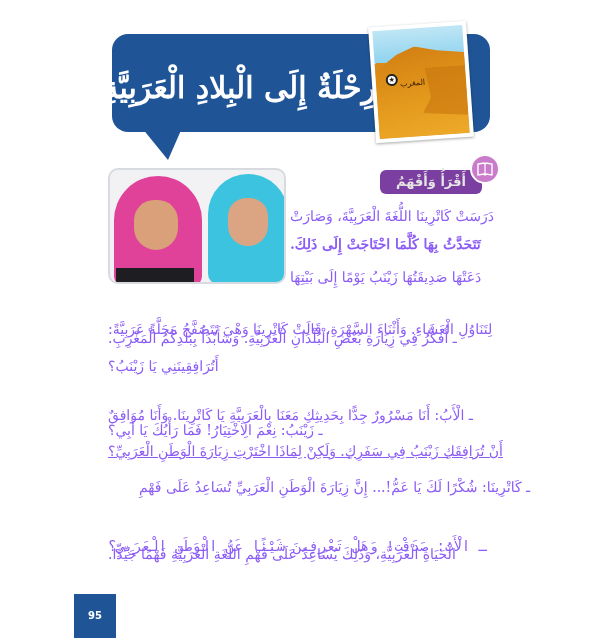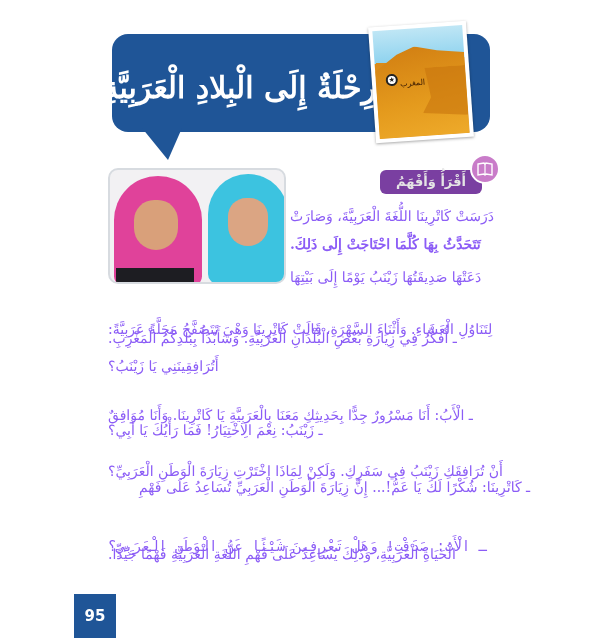--- a/index.html
+++ b/index.html
@@ -68,21 +68,21 @@
   .girl1-face { position:absolute; left:24px; top:30px; width:44px; height:50px; background:#d9a07a; border-radius:22px 22px 24px 24px; }
   .girl2-hijab { position:absolute; left:98px; top:4px; width:80px; height:110px; background:#3cc3e0; border-radius:40px 40px 10px 10px; }
   .girl2-face { position:absolute; left:118px; top:28px; width:40px; height:48px; background:#dba583; border-radius:20px 20px 22px 22px; }
   .laptop { position:absolute; left:6px; top:98px; width:78px; height:18px; background:#1d1d22; }
   .body-text {
     position:absolute; left:108px; width:412px; direction:rtl; text-align:left;
     font-size:14px; color:#8b5cf6; line-height:26px; white-space:nowrap;
   }
   .page-num {
     position:absolute; left:74px; top:594px; width:42px; height:44px; background:#1f5597;
-    color:#fff; font-family:"DejaVu Sans", sans-serif; font-weight:bold; font-size:15px;
+    color:#fff; font-family:"DejaVu Sans", sans-serif; font-weight:bold; font-size:10px;
     text-align:center; line-height:44px;
   }
 </style>
 </head>
 <body>
 
 <div class="bubble"></div>
 <div class="bubble-tail"></div>
 <div class="title">رِحْلَةٌ إِلَى الْبِلادِ الْعَرَبِيَّةِ</div>
 
@@ -112,18 +112,18 @@
 </div>
 
 <div class="body-text" style="top:203px; left:290px; width:230px;">دَرَسَتْ كَاتْرِينَا اللُّغَةَ الْعَرَبِيَّةَ، وَصَارَتْ</div>
 <div class="body-text" style="top:231px; left:290px; width:230px;font-weight:bold;">تَتَحَدَّثُ بِهَا كُلَّمَا احْتَاجَتْ إِلَى ذَلِكَ.</div>
 <div class="body-text" style="top:264px; left:290px; width:230px;">دَعَتْهَا صَدِيقَتُهَا زَيْنَبُ يَوْمًا إِلَى بَيْتِهَا</div>
 <div class="body-text" style="top:292px;margin-top:24px;">لِتَنَاوُلِ الْعَشَاءِ. وَأَثْنَاءَ السَّهْرَةِ، قَالَتْ كَاتْرِينَا وَهْيَ تَتَصَفَّحُ مَجَلَّةً عَرَبِيَّةً:</div>
 <div class="body-text" style="top:325px;">ـ أُفَكِّرُ فِي زِيَارَةِ بَعْضِ الْبُلْدَانِ الْعَرَبِيَّةِ. وَسَأَبْدَأُ بِبَلَدِكُمُ الْمَغْرِبِ.</div>
 <div class="body-text" style="top:353px;">أَتُرَافِقِينَنِي يَا زَيْنَبُ؟</div>
 <div class="body-text" style="top:374px;margin-top:43px;">ـ زَيْنَبُ: نِعْمَ الِاخْتِيَارُ! فَمَا رَأْيُكَ يَا أَبِي؟</div>
 <div class="body-text" style="top:402px;">ـ الْأَبُ: أَنَا مَسْرُورٌ جِدًّا بِحَدِيثِكِ مَعَنَا بِالْعَرَبِيَّةِ يَا كَاتْرِينَا. وَأَنَا مُوَافِقٌ</div>
-<div class="body-text" style="top:458px;">أَنْ تُرَافِقَكِ زَيْنَبُ فِي سَفَرِكِ. وَلَكِنْ لِمَاذَا اخْتَرْتِ زِيَارَةَ الْوَطَنِ الْعَرَبِيِّ؟</div>
+<div class="body-text" style="top:438px;text-decoration:underline;">أَنْ تُرَافِقَكِ زَيْنَبُ فِي سَفَرِكِ. وَلَكِنْ لِمَاذَا اخْتَرْتِ زِيَارَةَ الْوَطَنِ الْعَرَبِيِّ؟</div>
 <div class="body-text" style="top:474px;padding-left:31px;">ـ كَاتْرِينَا: شُكْرًا لَكَ يَا عَمُّ!... إِنَّ زِيَارَةَ الْوَطَنِ الْعَرَبِيِّ تُسَاعِدُ عَلَى فَهْمِ</div>
 <div class="body-text" style="top:506px;margin-top:35px;">الْحَيَاةِ الْعَرَبِيَّةِ، وَذَلِكَ يُسَاعِدُ عَلَى فَهْمِ اللُّغَةِ الْعَرَبِيَّةِ فَهْمًا جَيِّدًا.</div>
 <div class="body-text" style="top:534px;font-family:Liberation Mono, monospace;">ـ الْأَبُ: صَدَقْتِ! وَهَلْ تَعْرِفِينَ شَيْئًا عَنِ الْوَطَنِ الْعَرَبِيِّ؟</div>
 
 <div class="page-num">95</div>
 
 </body></html>

